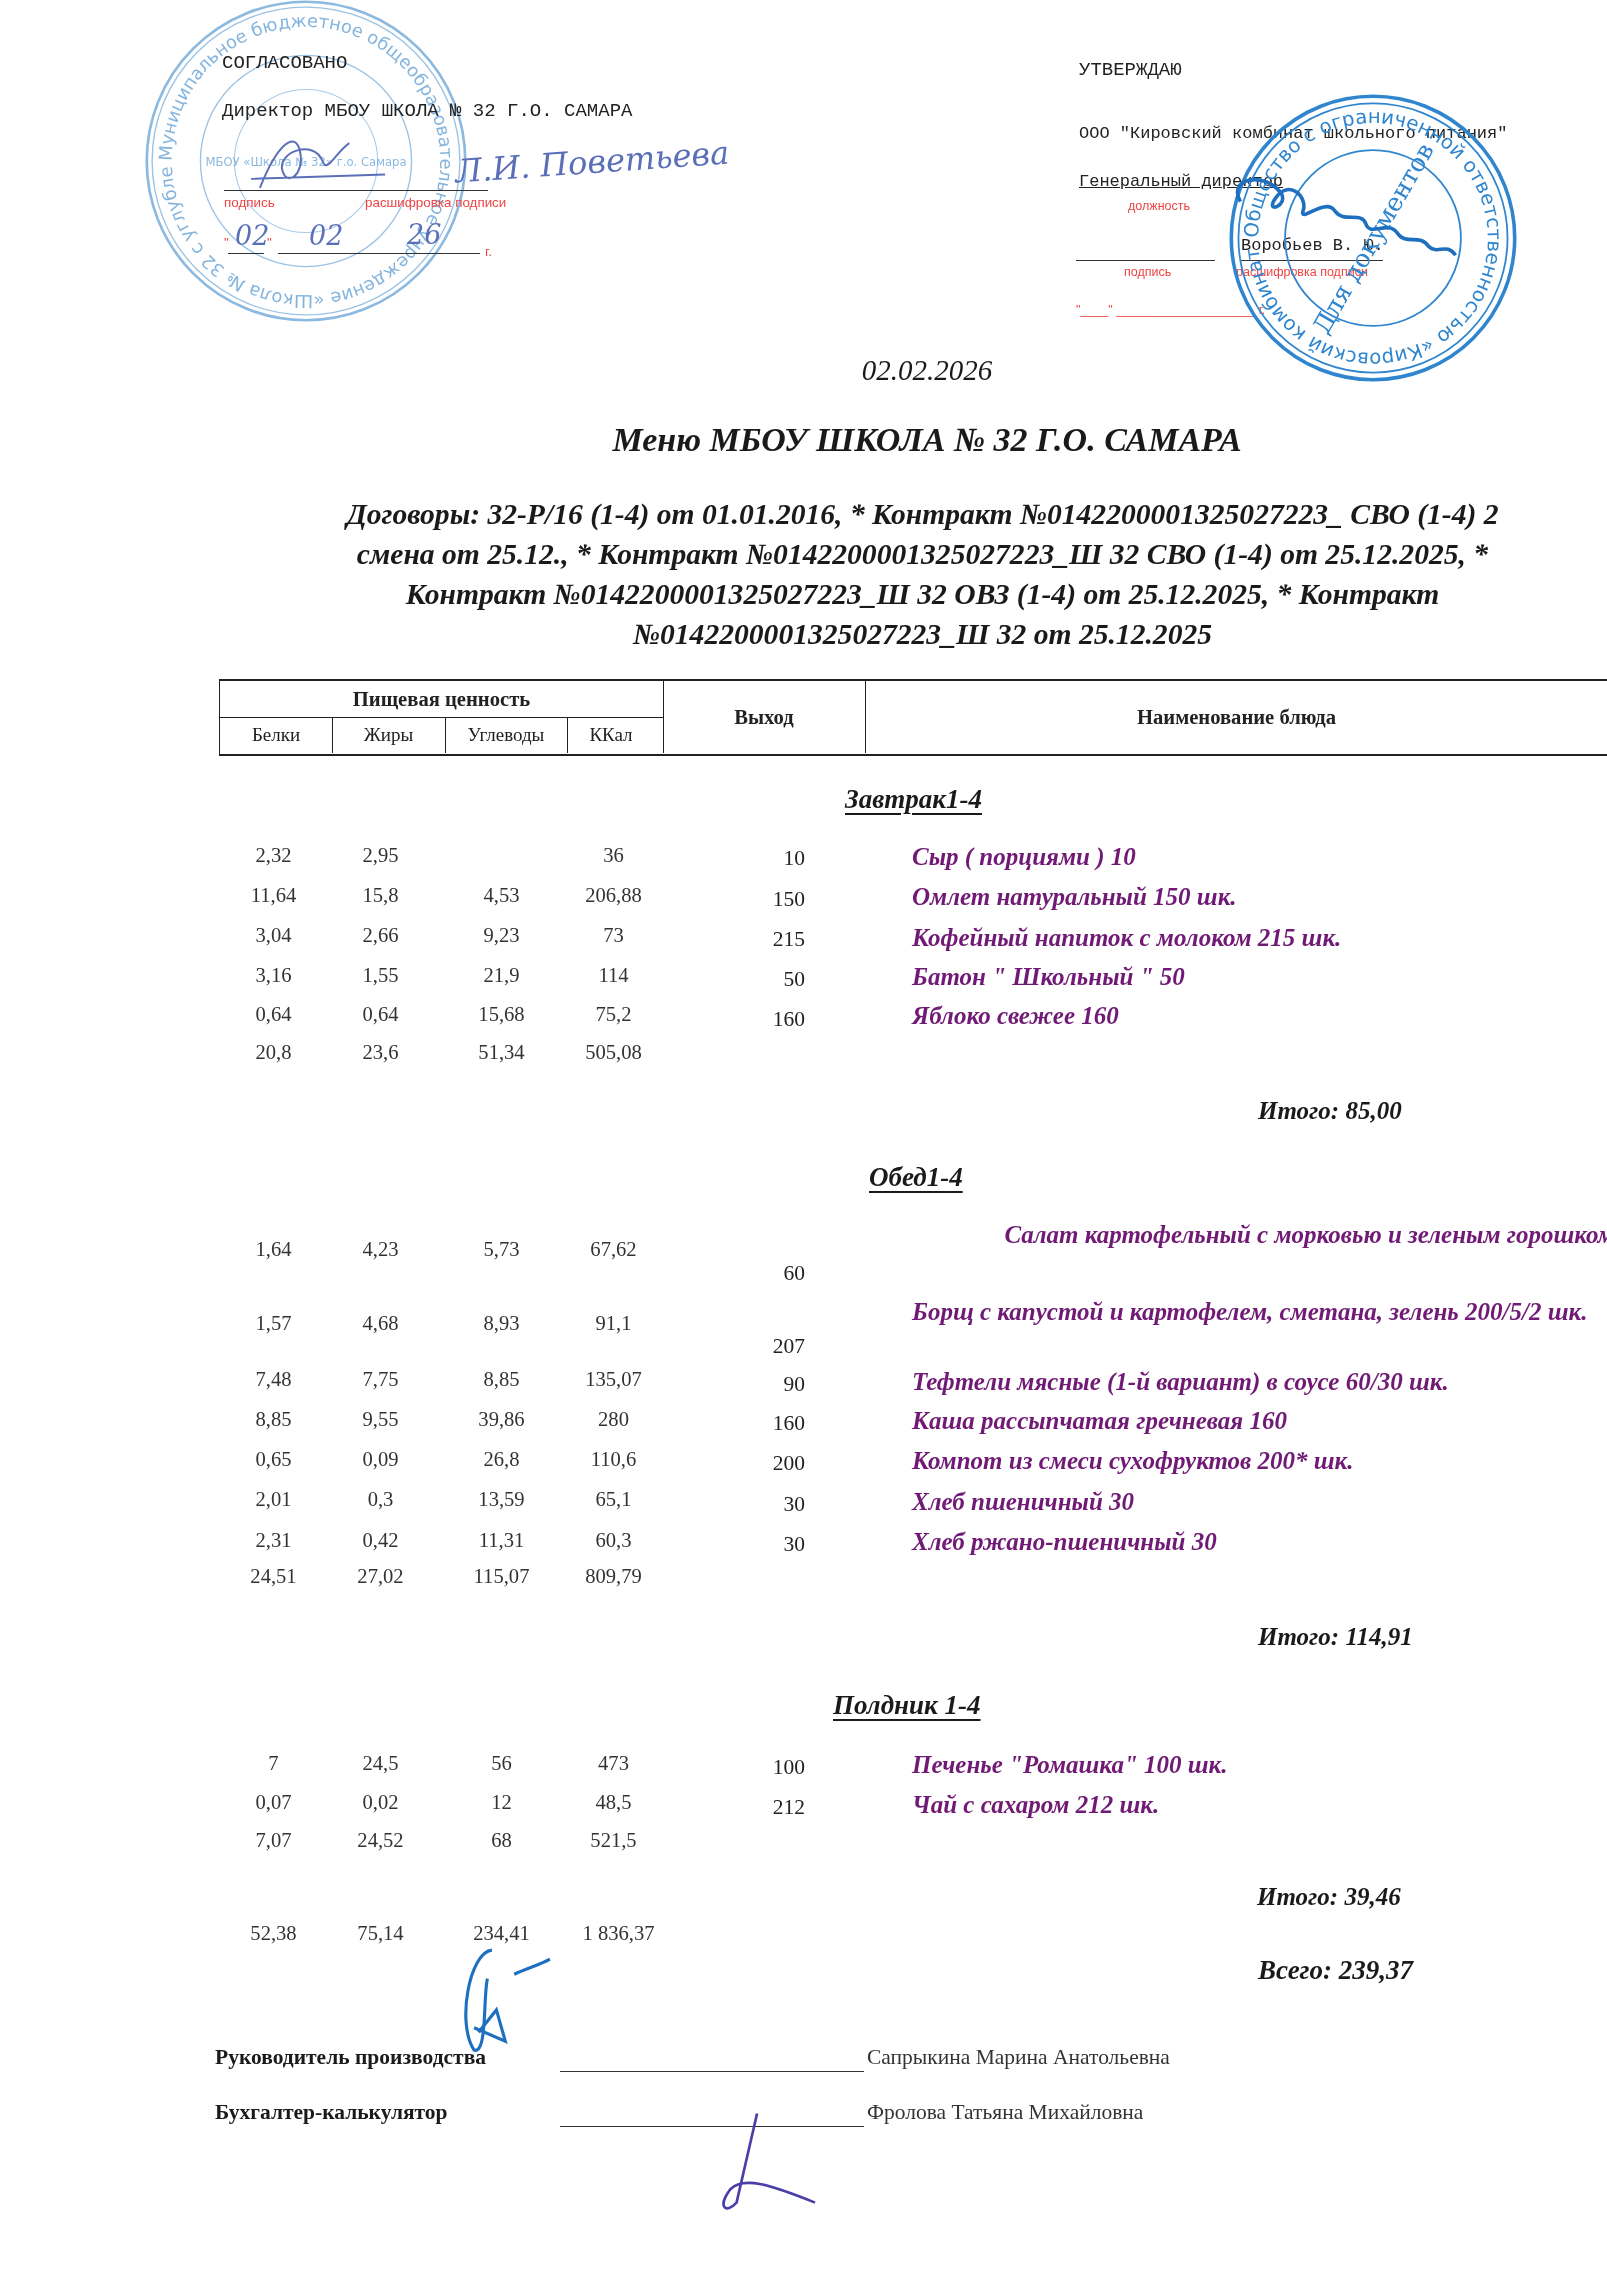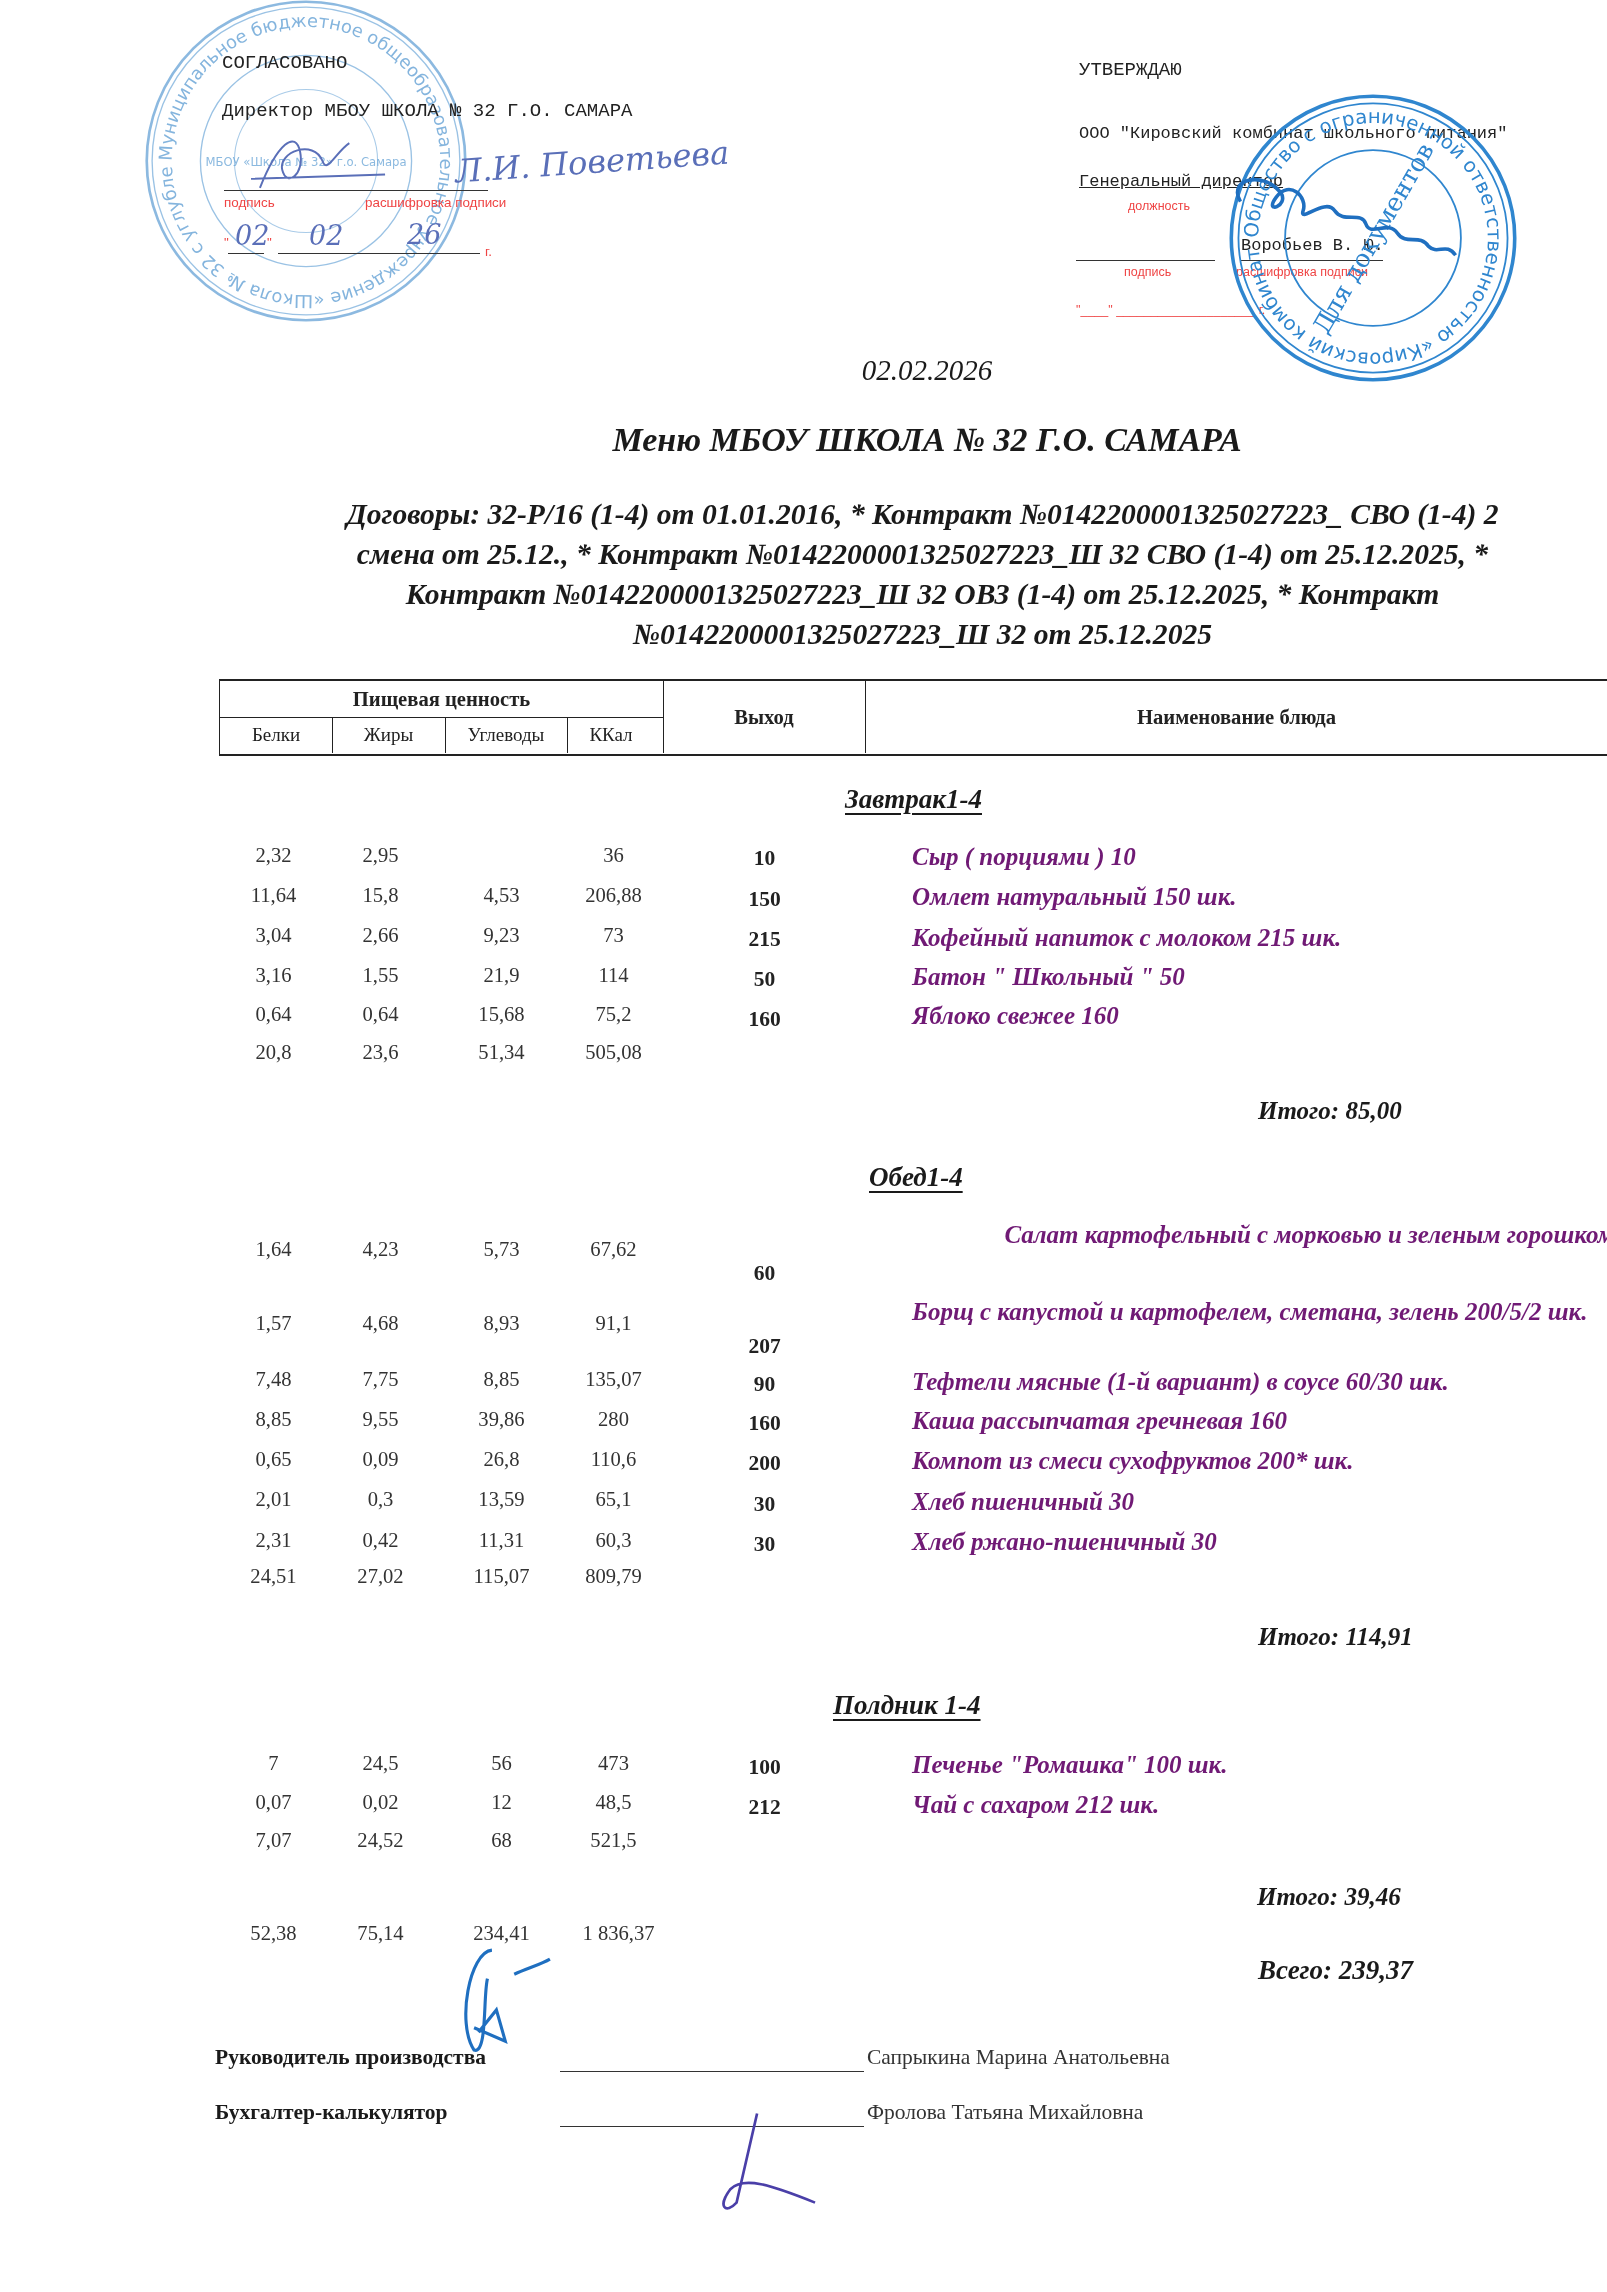--- a/index.html
+++ b/index.html
@@ -28,22 +28,22 @@
   .thead { position: absolute; left: 219px; top: 679px; width: 1388px; height: 73px;
            border-top: 2.7px solid #222; border-bottom: 2.7px solid #222; border-left: 1.8px solid #222; }
   .th-cell { position: absolute; display: flex; align-items: center; justify-content: center;
              font-family: "Liberation Serif", serif; color: #222; box-sizing: border-box; }
   .vline { position: absolute; top: 0; width: 0; border-left: 1.3px solid #222; }
   .hline { position: absolute; height: 0; border-top: 1.3px solid #222; }
 
   
   .num { position: absolute; width: 99px; text-align: center; font-family: "Liberation Serif", serif;
          font-size: 20.6px; color: #333; }
-  .yield { position: absolute; width: 81px; text-align: center; font-family: "Liberation Serif", serif;
-           font-weight: bold; font-size: 21.5px; color: #222; }
+  .yield { position: absolute; width: 81px; text-align: right; font-family: "Liberation Serif", serif;
+           font-weight: normal; font-size: 21.5px; color: #222; }
   .dish { position: absolute; left: 871px; width: 734px; font-family: "Liberation Serif", serif;
           font-style: italic; font-weight: bold; font-size: 25px; line-height: 34px; color: #701a75; margin-left: 41px; }
   .section { position: absolute; font-family: "Liberation Serif", serif; font-style: italic; font-weight: bold;
              font-size: 27px; text-decoration: underline; text-decoration-thickness: 1.8px; text-underline-offset: 4.5px; }
   .total { position: absolute; font-family: "Liberation Serif", serif; font-style: italic; font-weight: bold;
            font-size: 25px; }
   .footer-label { position: absolute; font-family: "Liberation Serif", serif; font-weight: bold; font-size: 21.5px; }
   .footer-name { position: absolute; font-family: "Liberation Serif", serif; font-size: 21.5px; color: #333; }
 </style>
 </head>

